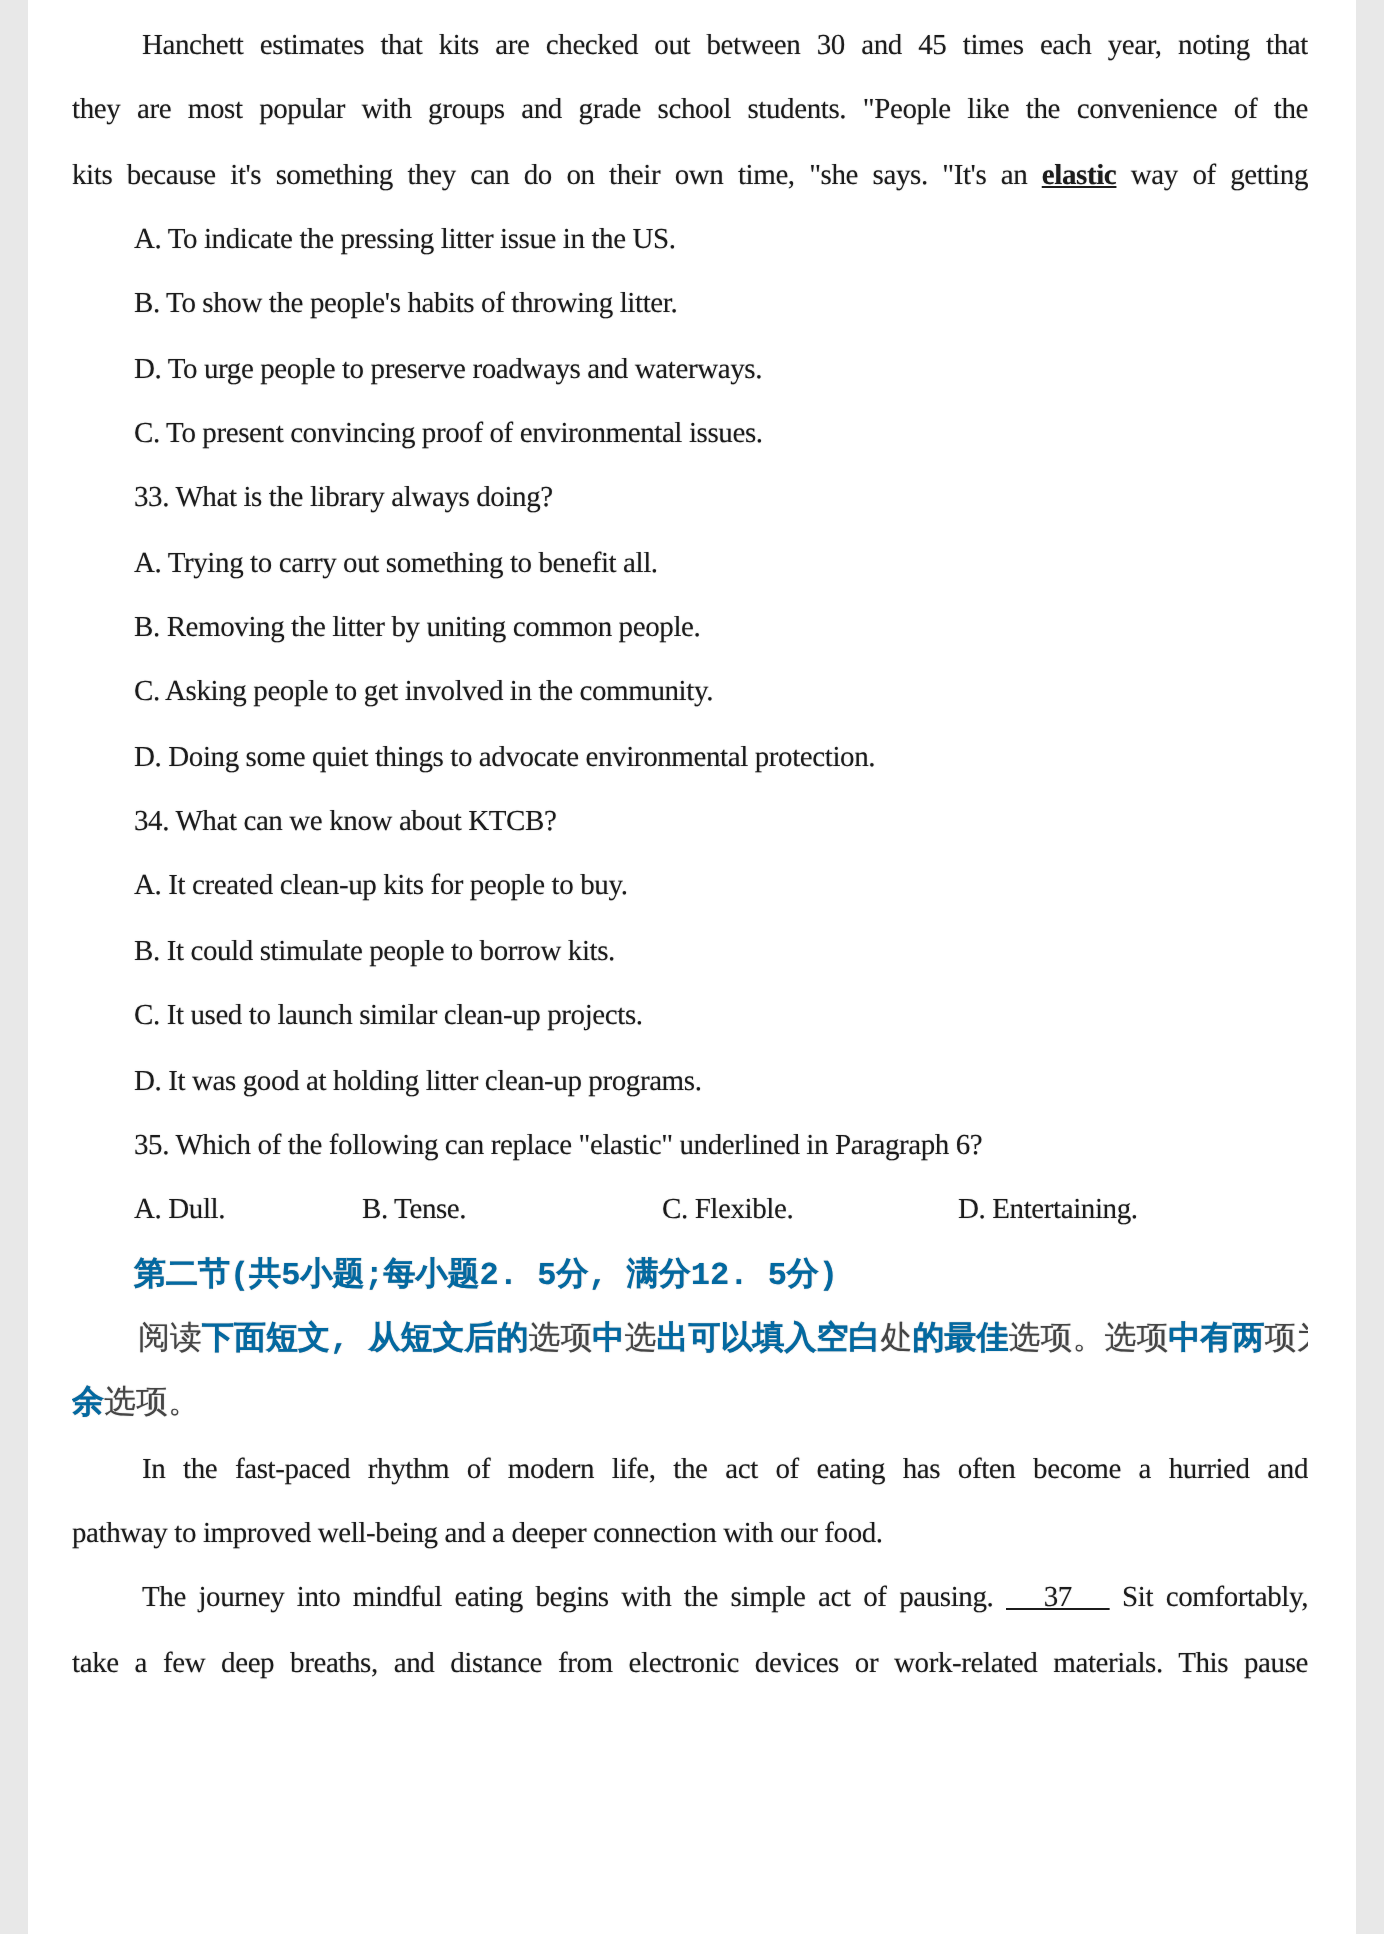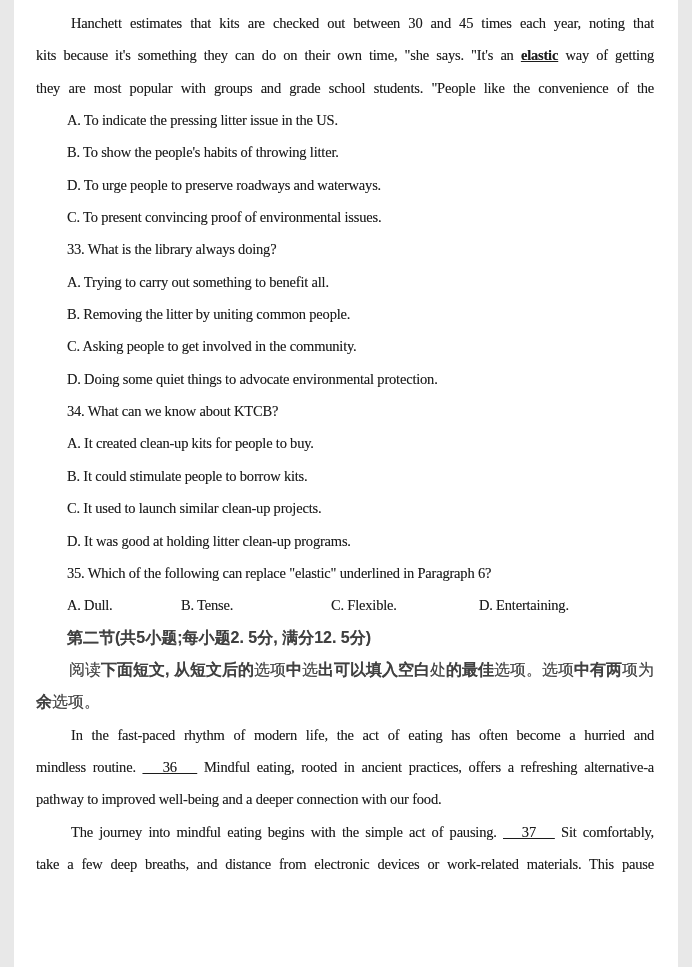--- a/index.html
+++ b/index.html
@@ -34,36 +34,36 @@
   .kw { font-weight: bold; text-decoration: underline; }
   
   .blank { text-decoration: underline; }
   
   .cn {
     font-family: "Liberation Sans", "DejaVu Sans", sans-serif;
     font-size: 16px;
     letter-spacing: 0;
     white-space: nowrap;
   }
-  .cnb { font-weight: 700; color: #404040; }
+  .cnb { font-weight: 700; color: #0369a1; font-family: Liberation Mono, monospace; }
   .cnl { font-weight: 400; color: #454545; }
   
   .optrow span { display: inline-block; vertical-align: top; }
   .opt-a { width: 114px; }
   .opt-b { width: 150px; }
   .opt-c { width: 148px; }
 </style>
 </head>
 <body>
 
 <div class="page">
 
   <div class="ln j ind">Hanchett estimates that kits are checked out between 30 and 45 times each year, noting that</div>
+  <div class="ln j">they are most popular with groups and grade school students. "People like the convenience of the</div>
   <div class="ln j"><span>kits because it's something they can do on their own time, "she says. "It's an </span><span class="kw">elastic</span><span> way of getting</span></div>
-  <div class="ln j">they are most popular with groups and grade school students. "People like the convenience of the</div>
 
   <div class="ln q">A. To indicate the pressing litter issue in the US.</div>
   <div class="ln q">B. To show the people's habits of throwing litter.</div>
   <div class="ln q">D. To urge people to preserve roadways and waterways.</div>
   <div class="ln q">C. To present convincing proof of environmental issues.</div>
 
   <div class="ln q">33. What is the library always doing?</div>
   <div class="ln q">A. Trying to carry out something to benefit all.</div>
   <div class="ln q">B. Removing the litter by uniting common people.</div>
   <div class="ln q">C. Asking people to get involved in the community.</div>
@@ -79,19 +79,18 @@
   <div class="ln q optrow">
     <span class="opt-a">A. Dull.</span><span class="opt-b">B. Tense.</span><span class="opt-c">C. Flexible.</span><span>D. Entertaining.</span>
   </div>
 
   <div class="ln q cn"><span class="cnb">第二节(共5小题;每小题2. 5分, 满分12. 5分)</span></div>
 
   <div class="ln cn ind33"><span class="cnl">阅读</span><span class="cnb">下面短文, 从短文后的</span><span class="cnl">选项</span><span class="cnb">中</span><span class="cnl">选</span><span class="cnb">出可以填入空白</span><span class="cnl">处</span><span class="cnb">的最佳</span><span class="cnl">选项。选项</span><span class="cnb">中有两</span><span class="cnl">项为</span><span class="cnb">多</span></div>
   <div class="ln cn"><span class="cnb">余</span><span class="cnl">选项。</span></div>
 
   <div class="ln j ind">In the fast-paced rhythm of modern life, the act of eating has often become a hurried and</div>
-  <div class="ln j"><span>mindless routine. </span><span class="blank">&nbsp;&nbsp;&nbsp;36&nbsp;&nbsp;&nbsp;</span><span> Mindful eating, rooted in ancient practices, offers a refreshing alternative-a</span></div>
   <div class="ln">pathway to improved well-being and a deeper connection with our food.</div>
 
   <div class="ln j ind"><span>The journey into mindful eating begins with the simple act of pausing. </span><span class="blank">&nbsp;&nbsp;&nbsp;37&nbsp;&nbsp;&nbsp;</span><span> Sit comfortably,</span></div>
   <div class="ln j">take a few deep breaths, and distance from electronic devices or work-related materials. This pause</div>
 
 </div>
 
 </body></html>

